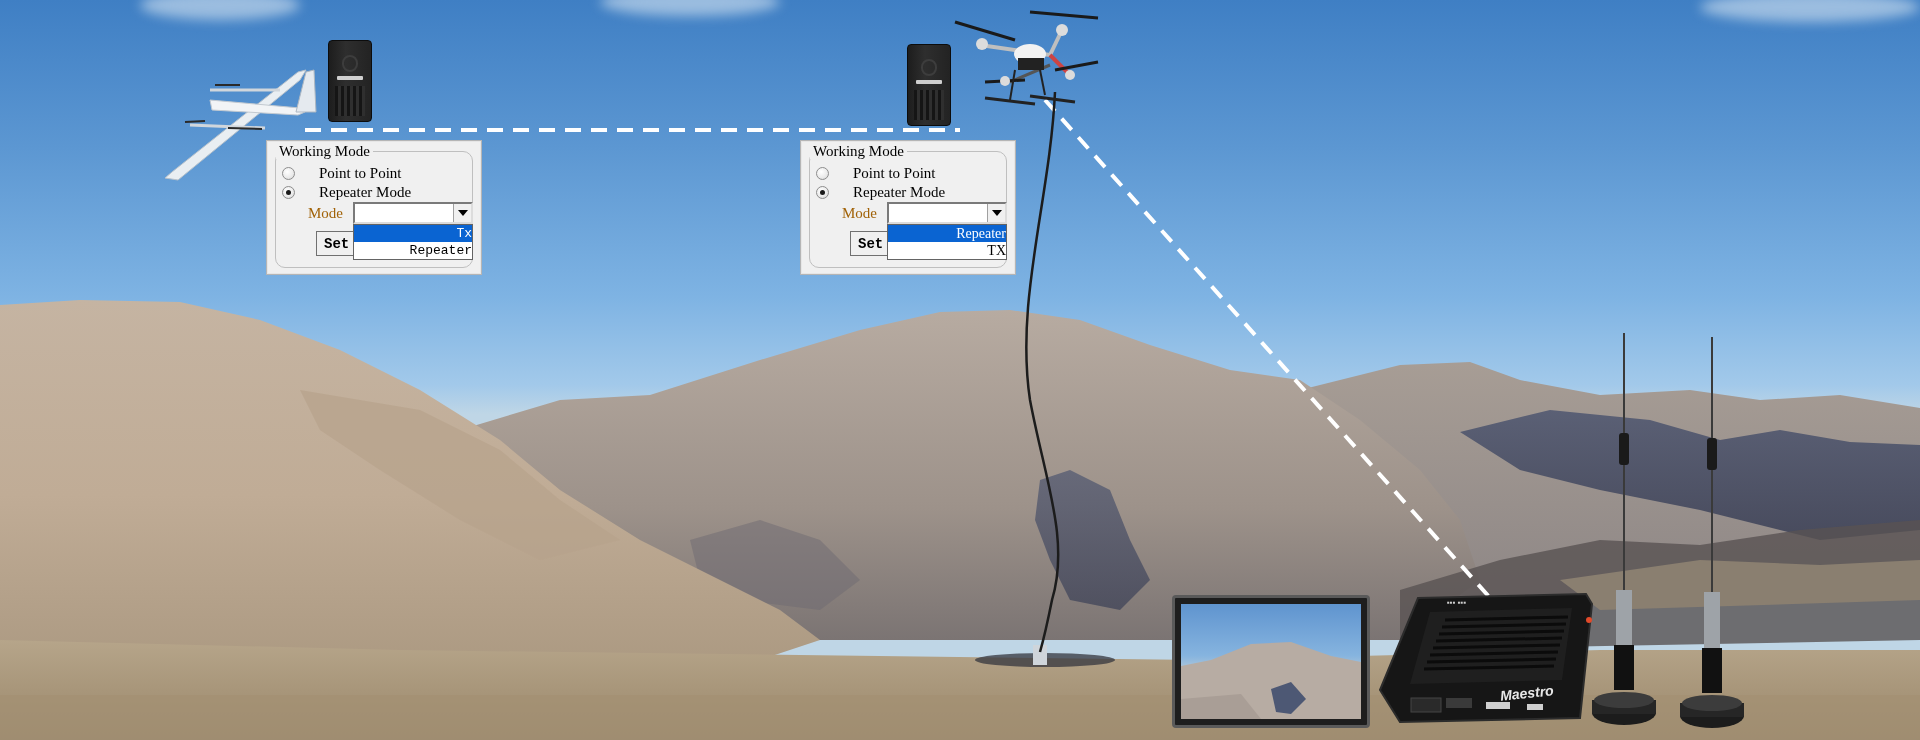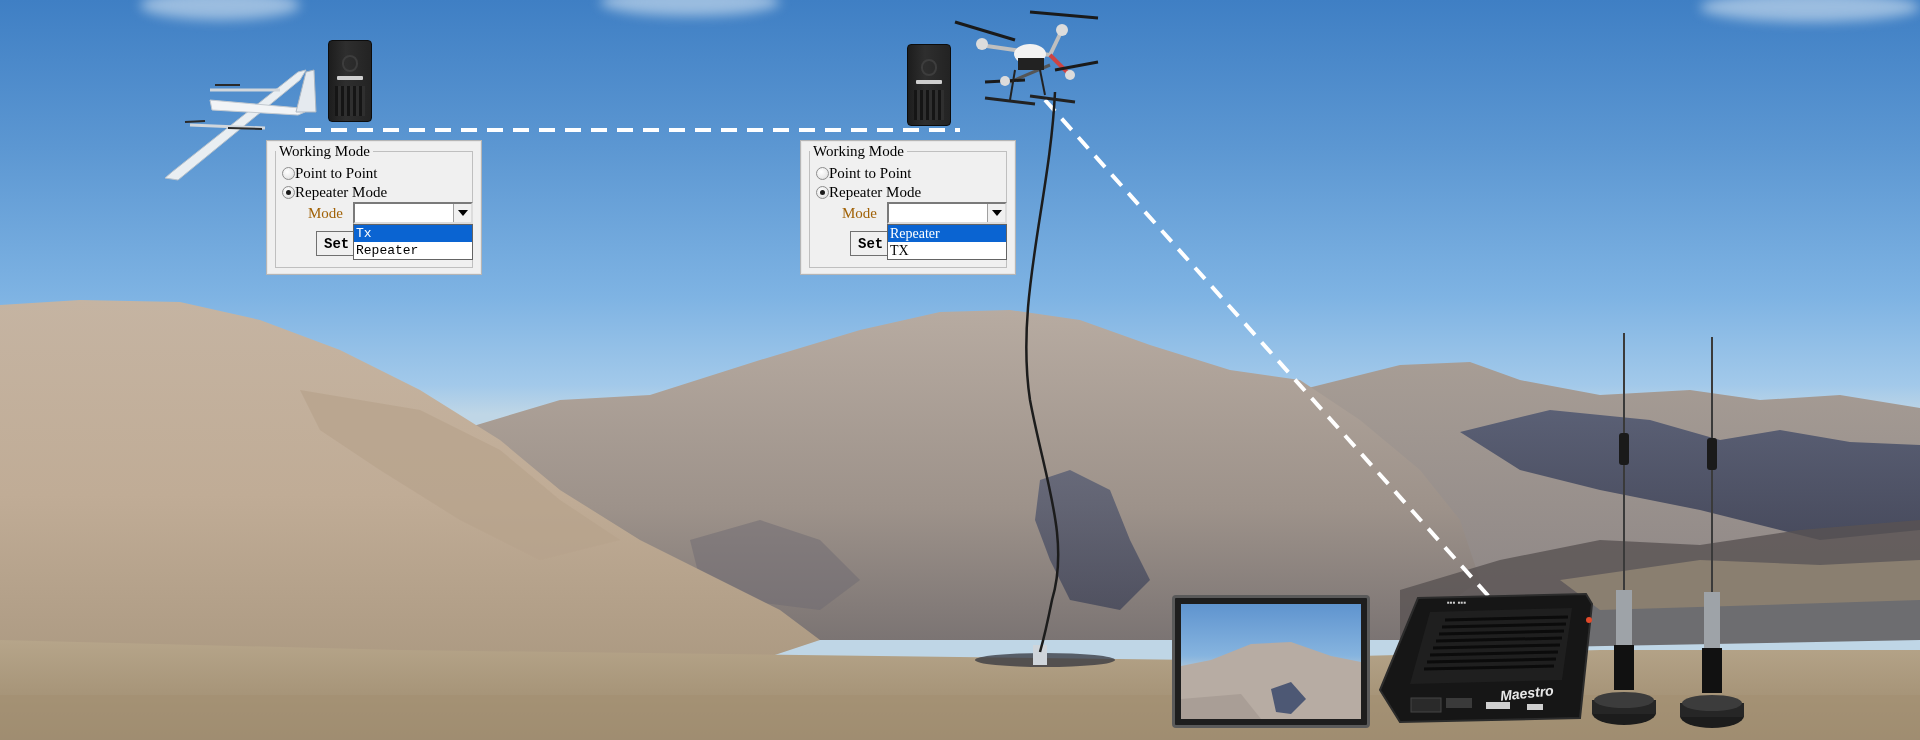--- a/index.html
+++ b/index.html
@@ -10,41 +10,41 @@
     background: linear-gradient(180deg, #3f7fc4 0%, #5c97d2 20%, #7eb3e3 40%, #a2c9ea 52%, #bfd6e6 56%); }
 
   .cloud { position: absolute; background: rgba(230,238,246,0.55); filter: blur(6px); border-radius: 50%; }
 
   svg.landscape { position: absolute; left: 0; top: 0; width: 1920px; height: 740px; }
 
   
   .panel { position: absolute; width: 216px; height: 135px; background: #f0f0f0;
     border: 1px solid #b5b5b5; box-shadow: 0 0 0 1px #e6e6e6 inset; }
   .groupbox { position: absolute; left: 8px; top: 10px; right: 8px; bottom: 6px;
-    border: 1px solid #bfbfbf; border-radius: 0; }
+    border: 1px solid #bfbfbf; border-radius: 10px; }
   .group-legend { position: absolute; left: 0px; top: -9px; background: #f0f0f0;
     font-size: 15px; color: #000; padding: 0 3px; line-height: 16px; }
-  .radio-row { position: absolute; left: 6px; display: flex; align-items: center; gap: 0;
+  .radio-row { position: absolute; left: 6px; display: flex; align-items: center; gap: 24px;
     font-size: 15px; color: #000; line-height: 16px; }
   .radio { width: 13px; height: 13px; border-radius: 50%; border: 1px solid #8d8d8d;
     background: radial-gradient(circle at 40% 35%, #fff 0%, #eaeaea 60%, #d0d0d0 100%);
     position: relative; }
   .radio.checked::after { content: ""; position: absolute; left: 3px; top: 3px; width: 5px; height: 5px;
     border-radius: 50%; background: #1a1a1a; }
   .mode-label { position: absolute; left: 32px; top: 68px; font-size: 15px; color: #a16207; }
   .select { position: absolute; left: 77px; top: 65px; width: 120px; height: 22px;
     background: #fff; border: 2px solid; border-color: #7a7a7a #dcdcdc #dcdcdc #7a7a7a; }
   .select-btn { position: absolute; right: 0; top: 0; width: 18px; height: 18px;
     background: #f0f0f0; border-left: 1px solid #a0a0a0; display: flex; align-items: center; justify-content: center; }
   .select-btn .tri { width: 0; height: 0; border-left: 5px solid transparent; border-right: 5px solid transparent; border-top: 6px solid #000; }
   .set-btn { position: absolute; left: 40px; top: 95px; width: 60px; height: 25px;
     background: #f0f0f0; border: 1px solid #707070; font-family: "Liberation Mono", "DejaVu Sans Mono", monospace;
     font-size: 14px; color: #000; padding-left: 7px; line-height: 22px; text-align: left; font-weight: bold; }
   .dropdown { position: absolute; left: 77px; top: 87px; width: 120px; background: #fff;
-    border: 1px solid #646464; }
+    border: 1px solid #646464; text-align: right; }
   .dd-item { height: 17px; line-height: 17px; font-size: 14px; padding-left: 2px; color: #000; white-space: nowrap; }
   .dd-item.sel { background: #0a64d2; color: #fff; }
   .mono .dd-item { font-family: "Liberation Mono", "DejaVu Sans Mono", monospace; font-size: 13px; }
 
   .device { position: absolute; border-radius: 4px; background: linear-gradient(90deg,#1d1d1d,#2e2e2e 40%,#232323); border: 1px solid #0c0c0c; }
   .device .logo { position: absolute; left: 8px; right: 8px; top: 44%; height: 4px; background: #cfcfcf; border-radius: 1px; }
   .device .circle { position: absolute; left: 30%; top: 18%; width: 40%; aspect-ratio: 1; border-radius: 50%; border: 2px solid #3d3d3d; }
   .device .ribs { position: absolute; left: 14%; right: 14%; bottom: 6%; height: 38%;
     background: repeating-linear-gradient(90deg,#151515 0 3px,#2f2f2f 3px 6px); }
 

